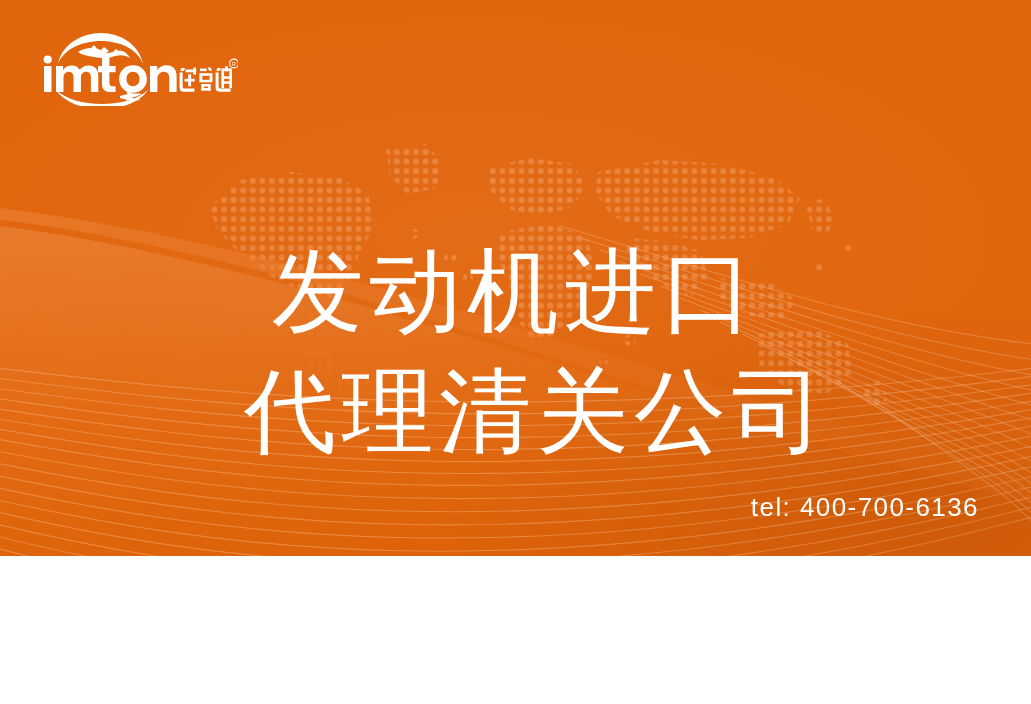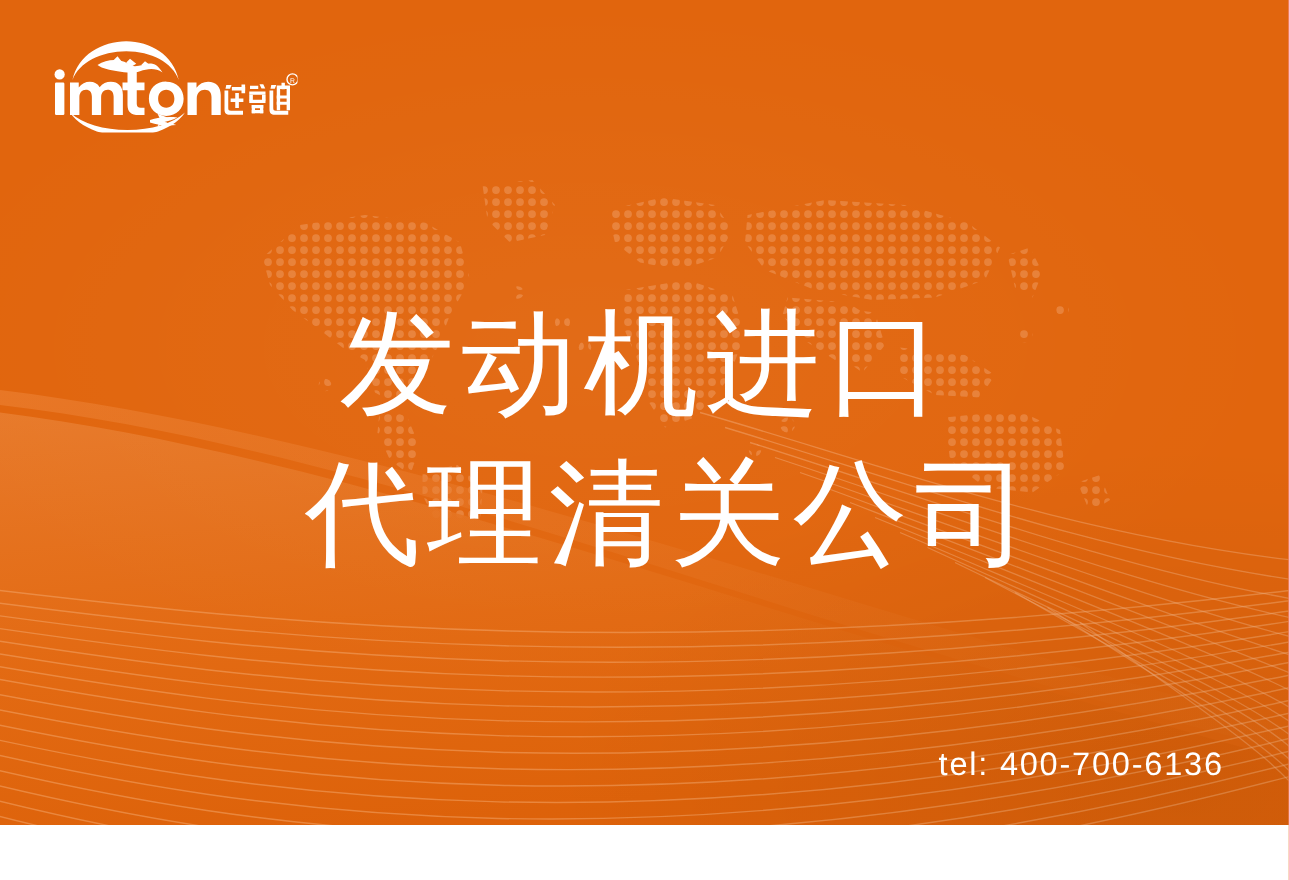--- a/index.html
+++ b/index.html
@@ -7,23 +7,23 @@
     padding: 0;
     background: #ffffff;
   }
   body {
     font-family: "Liberation Sans", sans-serif;
   }
 
   .banner {
     position: relative;
     width: 1031px;
-    height: 660px;
+    height: 556px;
     overflow: hidden;
-    background: #ef4444;
+    background: #d946ef;
   }
 
   
   .bg-base {
     position: absolute;
     inset: 0;
     background: #E1650D;
   }
 
   .bg-vignette {

